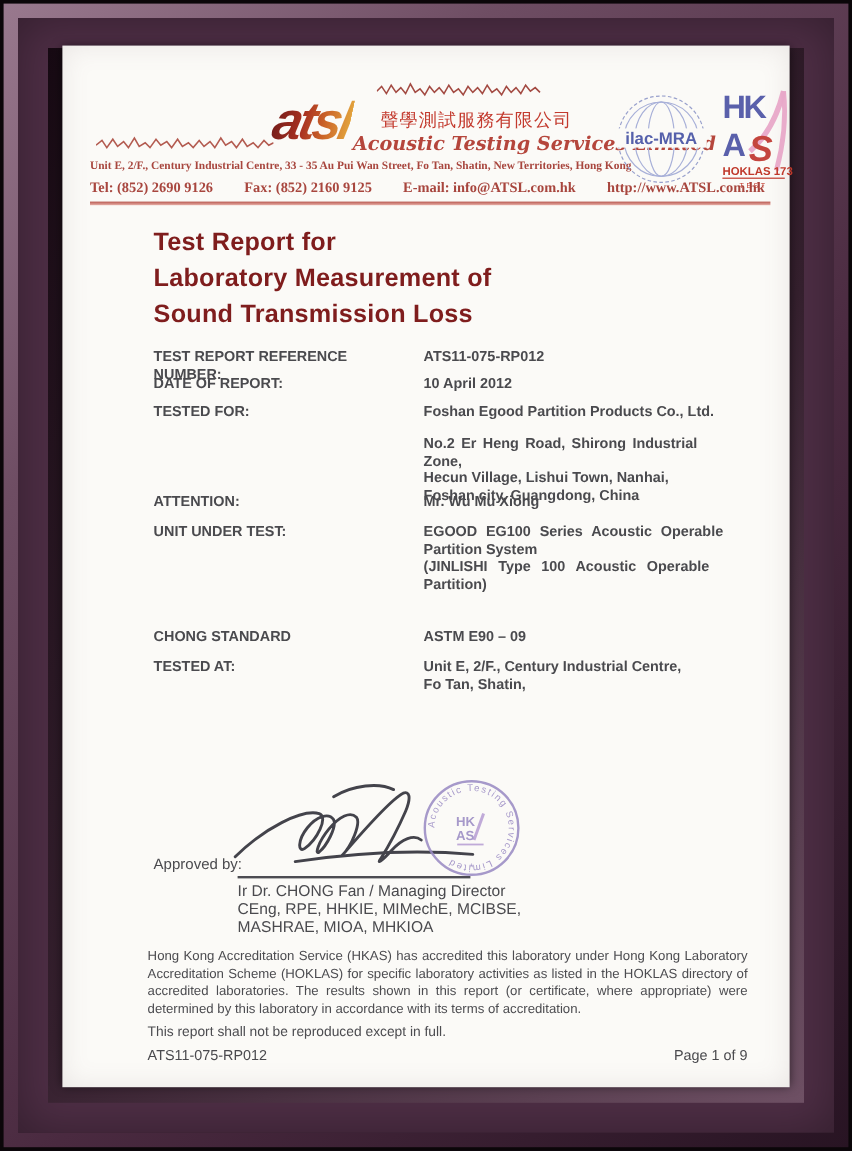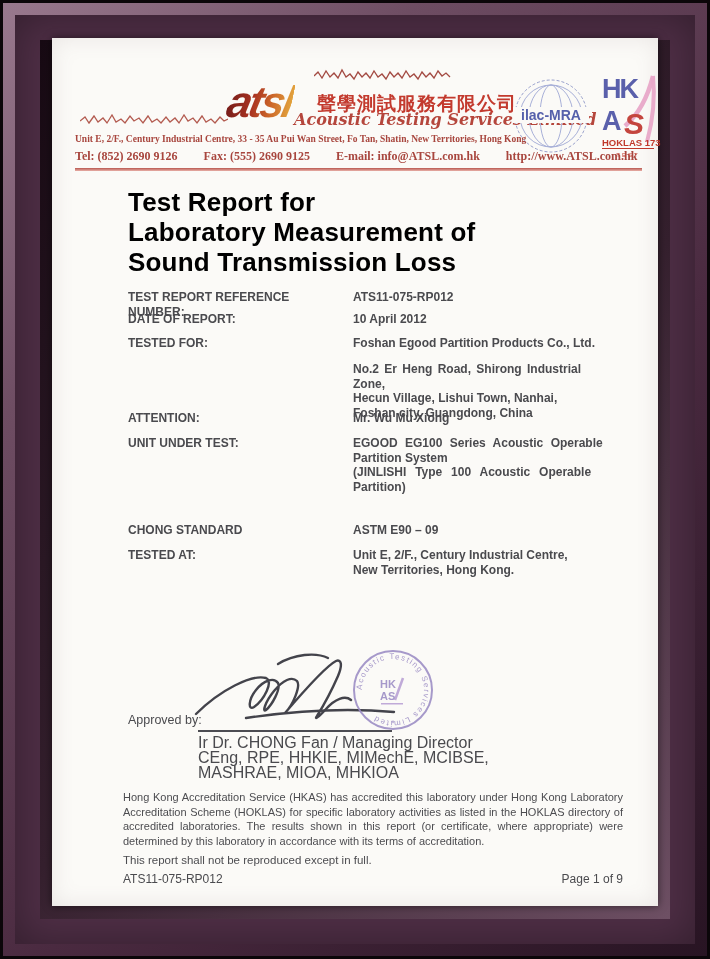--- a/index.html
+++ b/index.html
@@ -11,45 +11,45 @@
   .paper{position:absolute;left:52px;top:38px;width:606px;height:868px;background:#fbfaf7;
          box-shadow:0 0 8px rgba(0,0,0,.55), inset 0 0 22px rgba(125,105,115,.14);}
   .abs{position:absolute;}
 
   
   .logo-atsl{left:176px;top:42px;font-size:44px;line-height:1;font-style:italic;font-weight:bold;
              letter-spacing:-3px;transform:skewX(-12deg);
              background:linear-gradient(90deg,#771d1a 0%,#a93221 38%,#cc6629 68%,#e2a23c 100%);
              -webkit-background-clip:text;background-clip:text;color:transparent;}
   .wave{stroke:#b35b50;stroke-width:1.3;fill:none;}
-  .company-cn{left:265px;top:53px;font-size:19px;font-weight:bold;color:#c33a2e;letter-spacing:1px;
+  .company-cn{left:265px;top:53px;font-size:15px;font-weight:normal;color:#c33a2e;letter-spacing:1px;
               font-family:"DejaVu Sans",sans-serif;white-space:nowrap;}
   .company-en{left:242px;top:72px;font-size:16px;font-style:italic;font-weight:bold;color:#b5463c;
               font-family:"DejaVu Serif",serif;white-space:nowrap;}
   .addr{left:23px;top:96px;font-size:9.5px;font-weight:bold;color:#a8463e;
         font-family:"Liberation Serif",serif;white-space:nowrap;}
   .contacts{left:23px;top:111px;display:flex;gap:26px;font-size:12px;font-weight:bold;color:#a8463e;
             font-family:"Liberation Serif",serif;white-space:nowrap;}
   .rule{left:23px;top:130px;width:567px;height:3px;background:linear-gradient(#b85850,#e8b0a8);}
 
   
-  .title{left:76px;top:149px;font-size:26px;font-weight:bold;color:#000000;line-height:30px;letter-spacing:.2px;}
+  .title{left:76px;top:149px;font-size:21px;font-weight:bold;color:#7f1d1d;line-height:30px;letter-spacing:.2px;}
 
   
   .frow{left:76px;width:490px;font-size:12px;font-weight:bold;color:#4a4a4e;line-height:14.6px;}
   .flabel{position:absolute;left:0;top:0;width:220px;}
   .fvalue{position:absolute;left:225px;top:0;width:260px;}
   .ws2{word-spacing:2px;} .ws4{word-spacing:4px;} .ws5{word-spacing:5.5px;}
 
   
   .approved-label{left:76px;top:675px;font-size:12.5px;color:#4a4a4e;}
   .sig{left:138px;top:612px;}
   .stamp{left:299px;top:610px;opacity:.88;}
   .sig-line{left:146px;top:692px;width:194px;height:0;border-top:2px solid #4c4c52;}
-  .approver{left:146px;top:697px;font-size:16px;color:#4a4a4e;line-height:15px;white-space:nowrap;}
+  .approver{left:146px;top:697px;font-size:13px;color:#4a4a4e;line-height:15px;white-space:nowrap;}
 
   
   .accred{left:71px;top:752px;width:500px;font-size:11px;line-height:14.6px;text-align:justify;color:#4c4c50;}
   .note{left:71px;top:816px;font-size:11.5px;color:#4c4c50;}
   .bottomrow{left:71px;top:834px;width:500px;display:flex;justify-content:space-between;
              font-size:12px;color:#4a4a4e;}
   svg text{font-family:"Liberation Sans",sans-serif;}
 </style>
 </head>
 <body>
@@ -66,21 +66,21 @@
     </svg>
     <div class="abs logo-atsl">atsl</div>
     <svg class="abs" style="left:262px;top:29px" width="138" height="14">
       <polyline class="wave" style="stroke:#a34a42" points="0,9 4,5 8,11 12,4 16,10 20,6 24,11 28,3 32,10 36,7 40,12 44,5 48,10 52,6 56,11 60,4 64,10 68,7 72,12 76,5 80,10 84,6 88,11 92,4 96,10 100,7 104,12 108,5 112,10 116,6 120,11 124,4 128,9 132,6 136,10"></polyline>
     </svg>
     <div class="abs company-cn">聲學測試服務有限公司</div>
     <div class="abs company-en">Acoustic Testing Services Limited</div>
     <div class="abs addr">Unit E, 2/F., Century Industrial Centre, 33 - 35 Au Pui Wan Street, Fo Tan, Shatin, New Territories, Hong Kong</div>
     <div class="abs contacts">
       <span>Tel: (852) 2690 9126</span>
-      <span>Fax: (555) 2690 9125</span>
+      <span>Fax: (852) 2160 9125</span>
       <span>E-mail: info@ATSL.com.hk</span>
       <span>http://www.ATSL.com.hk</span>
     </div>
     <div class="abs rule"></div>
 
     <svg class="abs" style="left:460px;top:39px" width="78" height="78" viewBox="0 0 78 78">
       <circle cx="39" cy="39" r="36" fill="none" stroke="#98a0cc" stroke-width="1" stroke-dasharray="3,2"></circle>
       <circle cx="39" cy="39" r="31" fill="none" stroke="#a8b0d8" stroke-width="1"></circle>
       <ellipse cx="39" cy="39" rx="22" ry="31" fill="none" stroke="#a8b0d8" stroke-width="1"></ellipse>
       <ellipse cx="39" cy="39" rx="11" ry="31" fill="none" stroke="#a8b0d8" stroke-width="1"></ellipse>
@@ -138,21 +138,21 @@
       </div>
     </div>
     <div class="abs frow" style="top:485px">
       <div class="flabel">CHONG STANDARD</div>
       <div class="fvalue">ASTM E90 – 09</div>
     </div>
     <div class="abs frow" style="top:510px">
       <div class="flabel">TESTED AT:</div>
       <div class="fvalue">
         <div>Unit E, 2/F., Century Industrial Centre,</div>
-        <div>New Territories, Hong Kong.</div>
+        <div>Fo Tan, Shatin,</div>
       </div>
     </div>
 
     <svg class="abs sig" width="210" height="80" viewBox="0 0 210 80">
       <g stroke="#43434b" stroke-width="2.4" fill="none" stroke-linecap="round">
         <path d="M88,14 C104,4 126,2 138,8"></path>
         <path d="M6,64 C30,40 62,24 76,28 C84,31 74,50 64,57 C58,61 58,50 66,40 C74,30 84,27 88,33 C91,39 82,55 76,60 C72,63 75,52 84,41 C93,30 102,26 107,31 C111,36 103,55 95,63 C113,42 136,16 146,11 C151,9 153,14 148,26 C141,42 132,58 127,66 C124,70 128,68 136,59 C145,49 155,45 161,50"></path>
         <path d="M56,68 C110,60 160,58 204,62"></path>
       </g>
     </svg>

